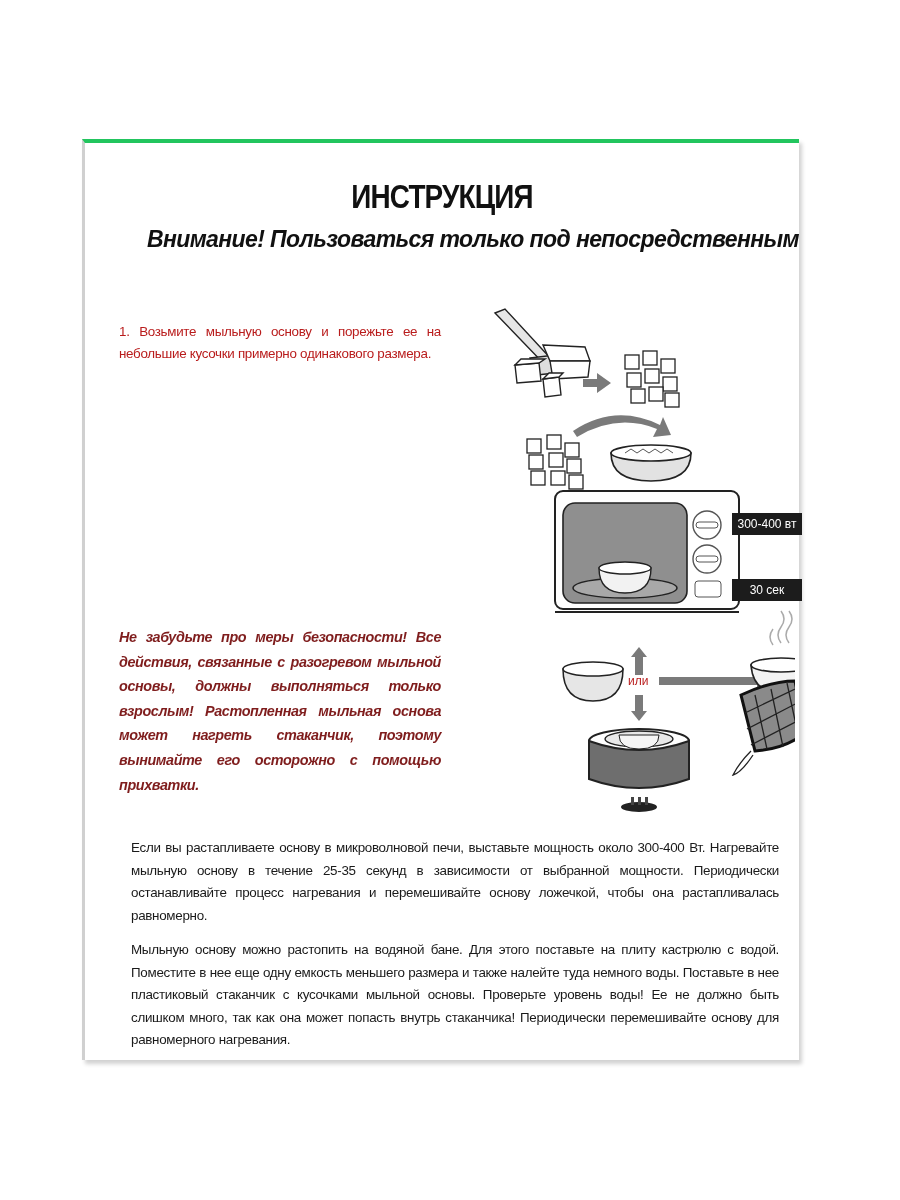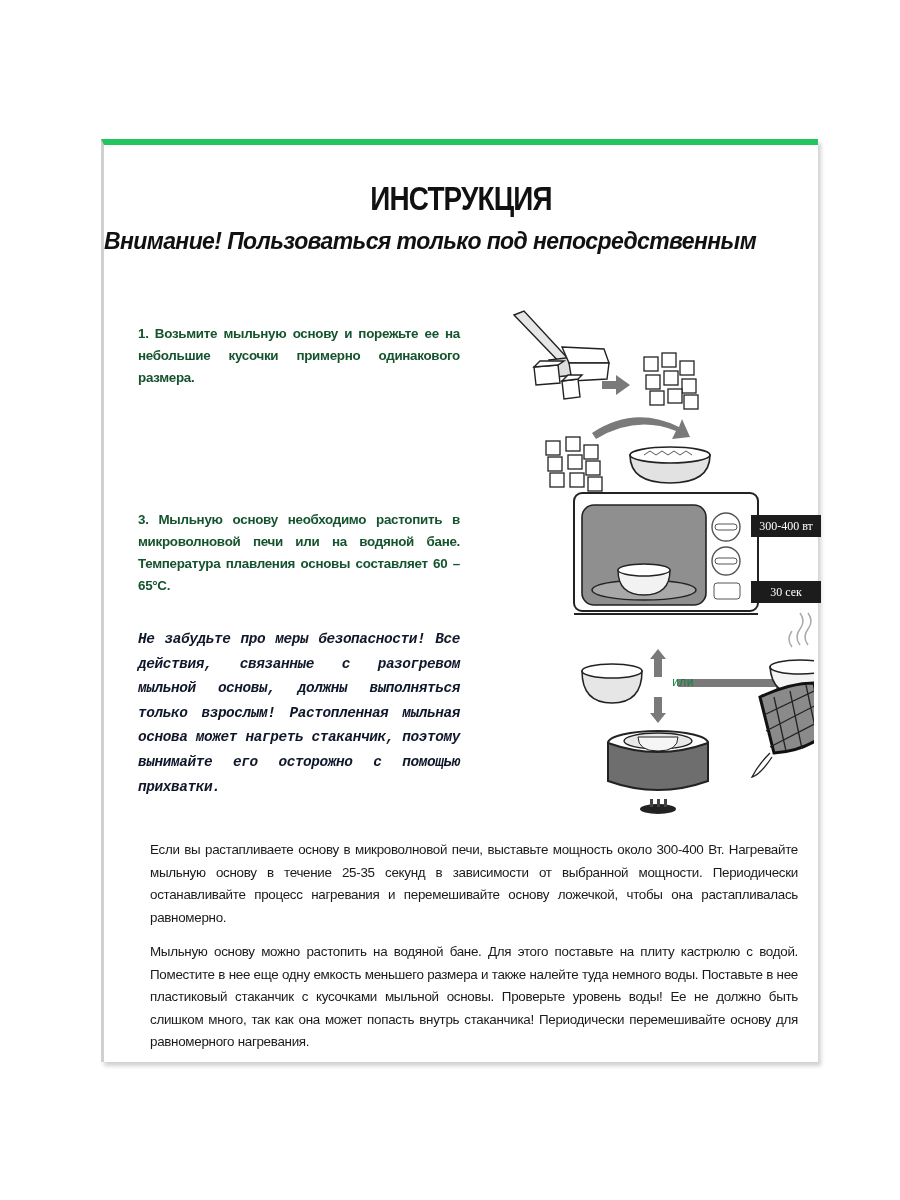--- a/index.html
+++ b/index.html
@@ -1,68 +1,67 @@
 <!DOCTYPE html>
 <html><head>
 <meta charset="utf-8">
 <style>
   html, body { margin: 0; padding: 0; }
   body {
     width: 900px; height: 1200px; background: #ffffff; position: relative; overflow: hidden;
     font-family: "Liberation Sans", "DejaVu Sans", sans-serif; color: #1a1a1a;
   }
   .page {
-    position: absolute; left: 101px; top: 139px; width: 714px; height: 917px;
+    position: absolute; left: 82px; top: 139px; width: 714px; height: 917px;
     background: #fff;
-    border-top: 6px solid #22c55e; border-left: 3px solid #d0d0d0;
+    border-top: 4px solid #22c55e; border-left: 3px solid #d0d0d0;
     box-shadow: 3px 4px 4px rgba(0,0,0,0.18);
   }
   .title {
     position: absolute; left: 0; right: 0; top: 34px; text-align: center;
     font-family: "Liberation Sans", sans-serif; font-weight: bold;
     font-size: 34px; letter-spacing: -1px; transform: scaleX(0.82); color: #111;
   }
   .warning-heading {
-    position: absolute; left: 0; right: 0; top: 78px; text-align: left;
+    position: absolute; left: 0; right: 0; top: 78px; text-align: right;
     font-weight: bold; font-style: italic; font-size: 23px; line-height: 36px; color: #111;
     letter-spacing: -0.6px;
   }
   .step {
     position: absolute; left: 34px; width: 322px; font-size: 13.4px; line-height: 22px;
-    text-align: justify; color: #14532d; letter-spacing: -0.3px; font-weight: bold;
+    text-align: justify; color: #b91c1c; letter-spacing: -0.3px;
   }
   .safety {
     position: absolute; left: 34px; top: 482px; width: 322px; font-size: 14.4px; line-height: 24.6px;
-    font-weight: bold; font-style: italic; text-align: justify; color: #0f172a; letter-spacing: -0.4px; font-family: Liberation Mono, monospace;
+    font-weight: bold; font-style: italic; text-align: justify; color: #7f1d1d; letter-spacing: -0.4px;
   }
   .body-text {
     position: absolute; left: 34px; top: 682px; width: 672px; font-size: 13.4px; line-height: 22.5px;
     text-align: justify; color: #1a1a1a; letter-spacing: -0.3px;
   }
   .body-text p { margin: 12px; }
   .illus { position: absolute; left: 370px; top: 160px; width: 340px; height: 520px; }
   .badge {
     position: absolute; background: #1c1c1c; color: #fff; font-size: 12px;
-    font-family: Liberation Serif, serif; text-align: center; height: 22px; line-height: 22px;
+    font-family: Liberation Sans, sans-serif; text-align: center; height: 22px; line-height: 22px;
   }
-  .or-label { position: absolute; font-size: 12px; color: #15803d; font-family: Liberation Mono, monospace; margin-left: 25px; }
+  .or-label { position: absolute; font-size: 12px; color: #b91c1c; font-family: Liberation Sans, sans-serif; }
 </style>
 </head>
 <body>
 
 <div class="page">
 
   <div class="title">ИНСТРУКЦИЯ</div>
 
   <div class="warning-heading">
     <div>Внимание! Пользоваться только под непосредственным</div>
   </div>
 
   <div class="step" style="top:178px;">1. Возьмите мыльную основу и порежьте ее на небольшие кусочки примерно одинакового размера.</div>
-  <div class="step" style="top:364px;">3. Мыльную основу необходимо растопить в микроволновой печи или на водяной бане. Температура плавления основы составляет 60 – 65°С.</div>
 
   <div class="safety">Не забудьте про меры безопасности! Все действия, связанные с разогревом мыльной основы, должны выполняться только взрослым! Растопленная мыльная основа может нагреть стаканчик, поэтому вынимайте его осторожно с помощью прихватки.</div>
 
   <div class="illus">
     <svg width="340" height="520" viewBox="0 0 340 520" xmlns="http://www.w3.org/2000/svg">
 
       <g stroke="#222" stroke-width="1.4" fill="#fff">
         <path d="M40 10 L50 6 L98 58 L92 64 Z" fill="#e6e6e6"></path>
         <path d="M75 55 L100 52 L100 70 L82 72 Z" fill="#ddd"></path>
         <path d="M88 42 L130 44 L135 58 L95 58 Z"></path>

